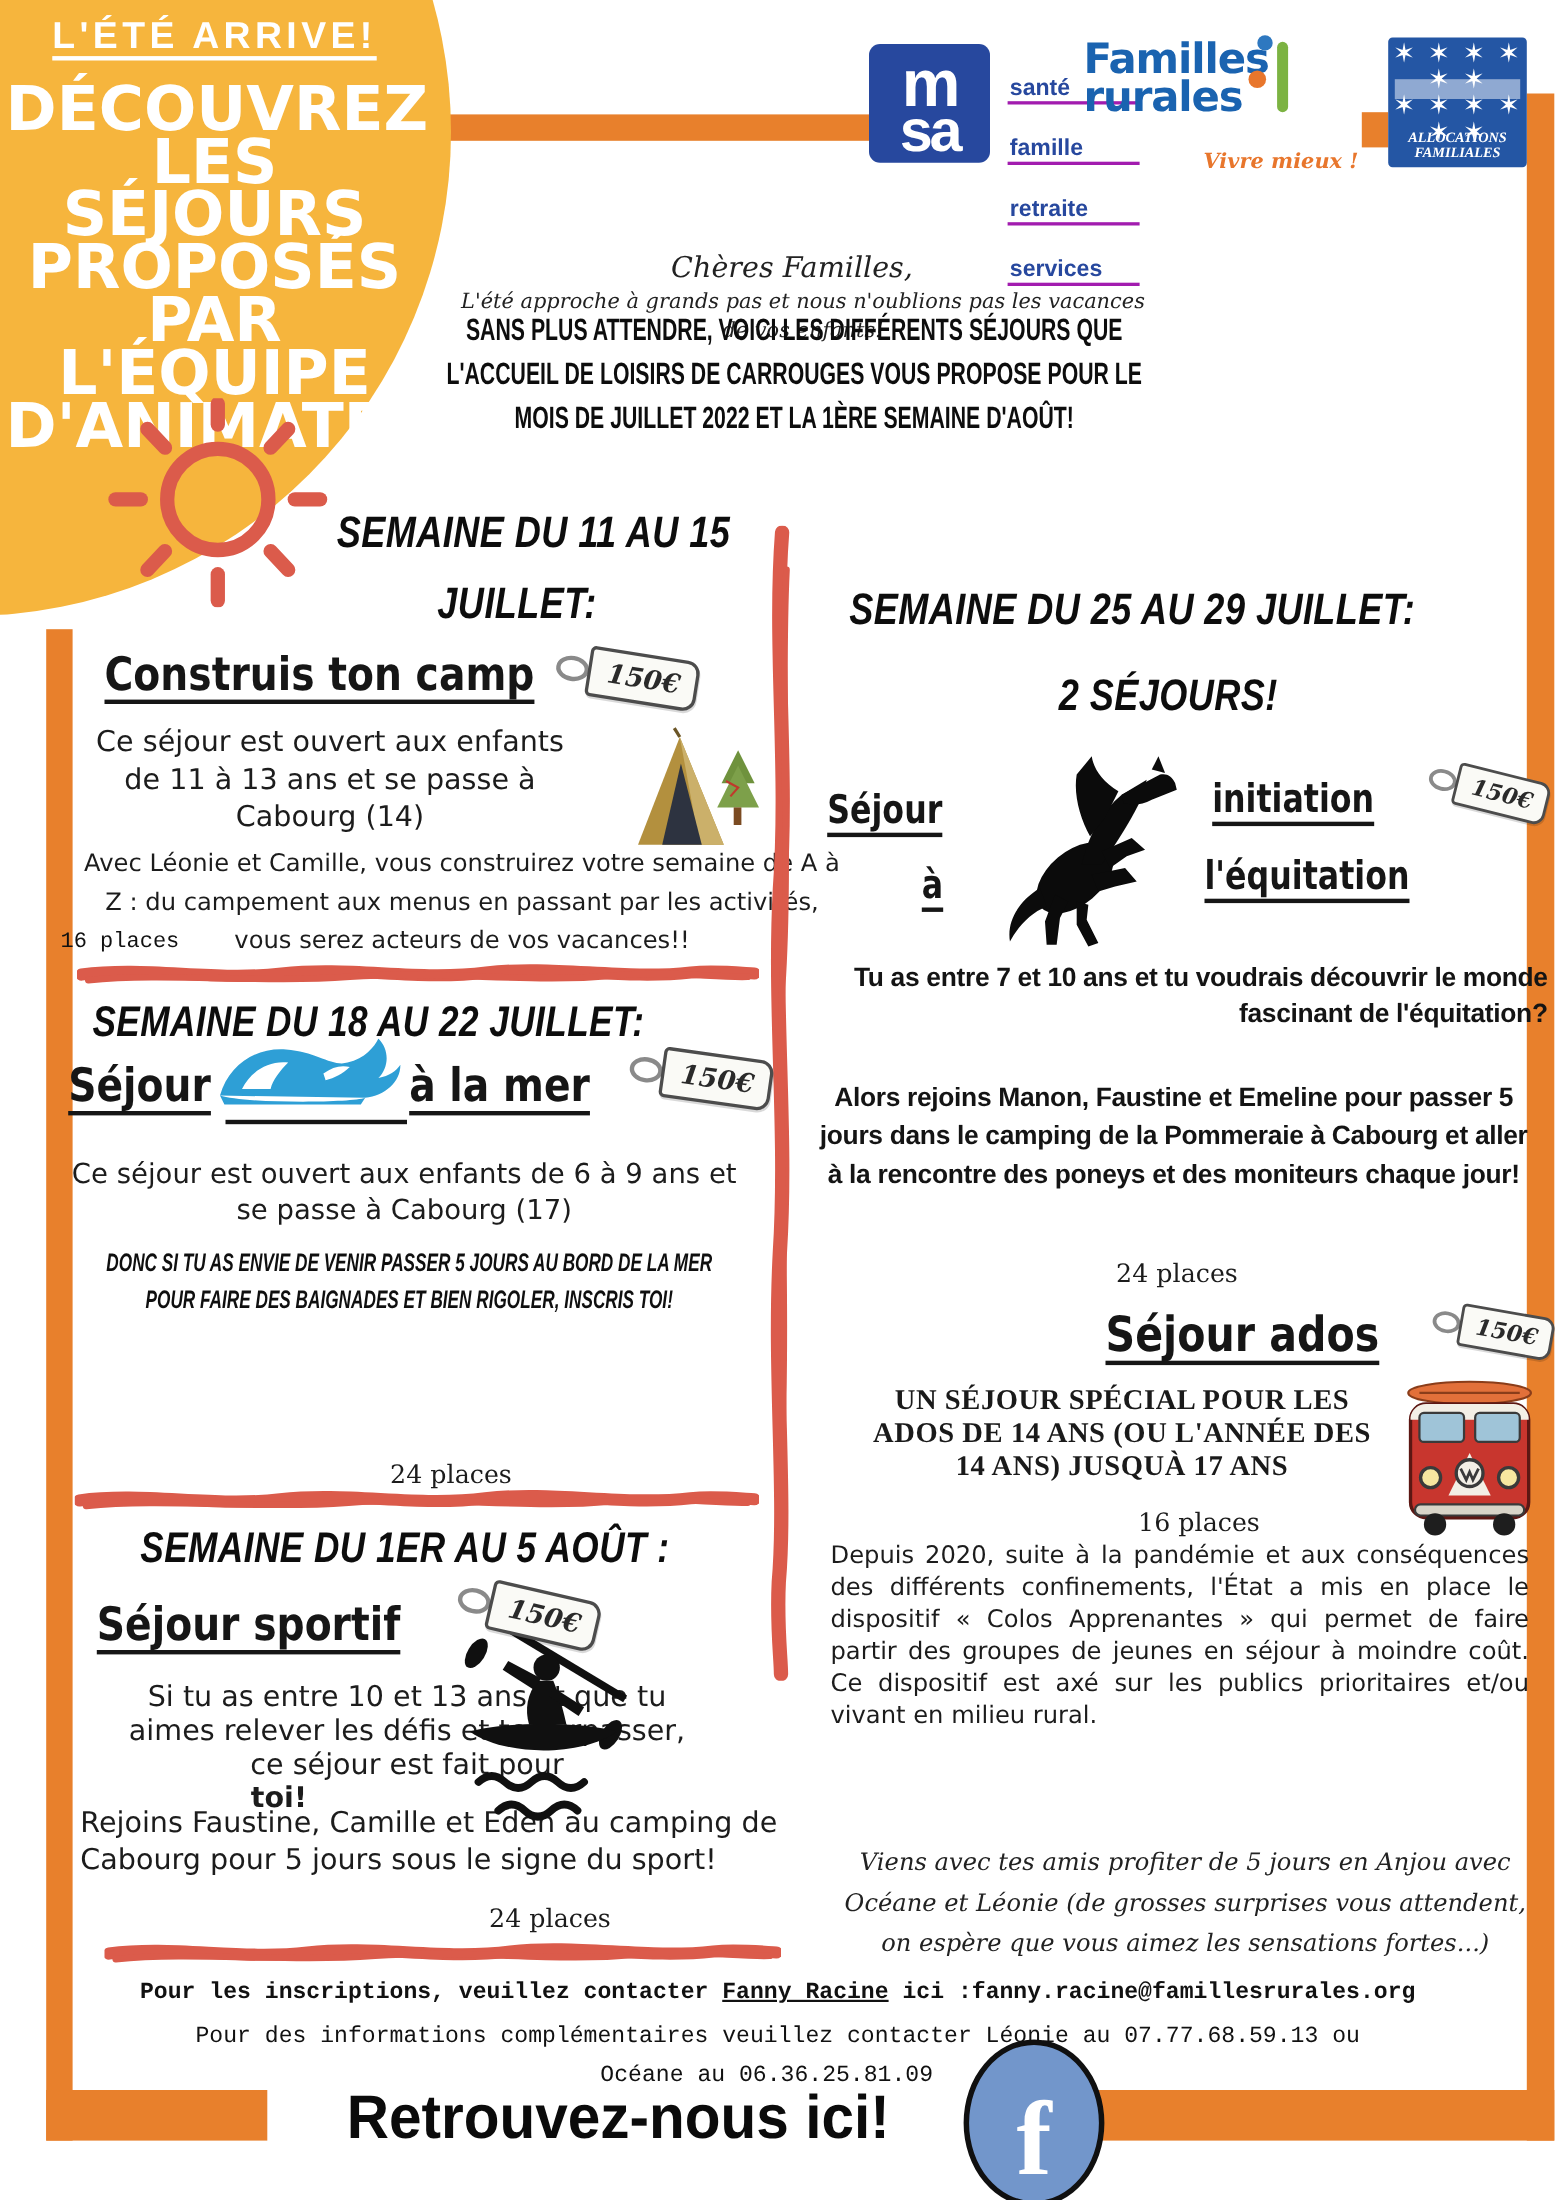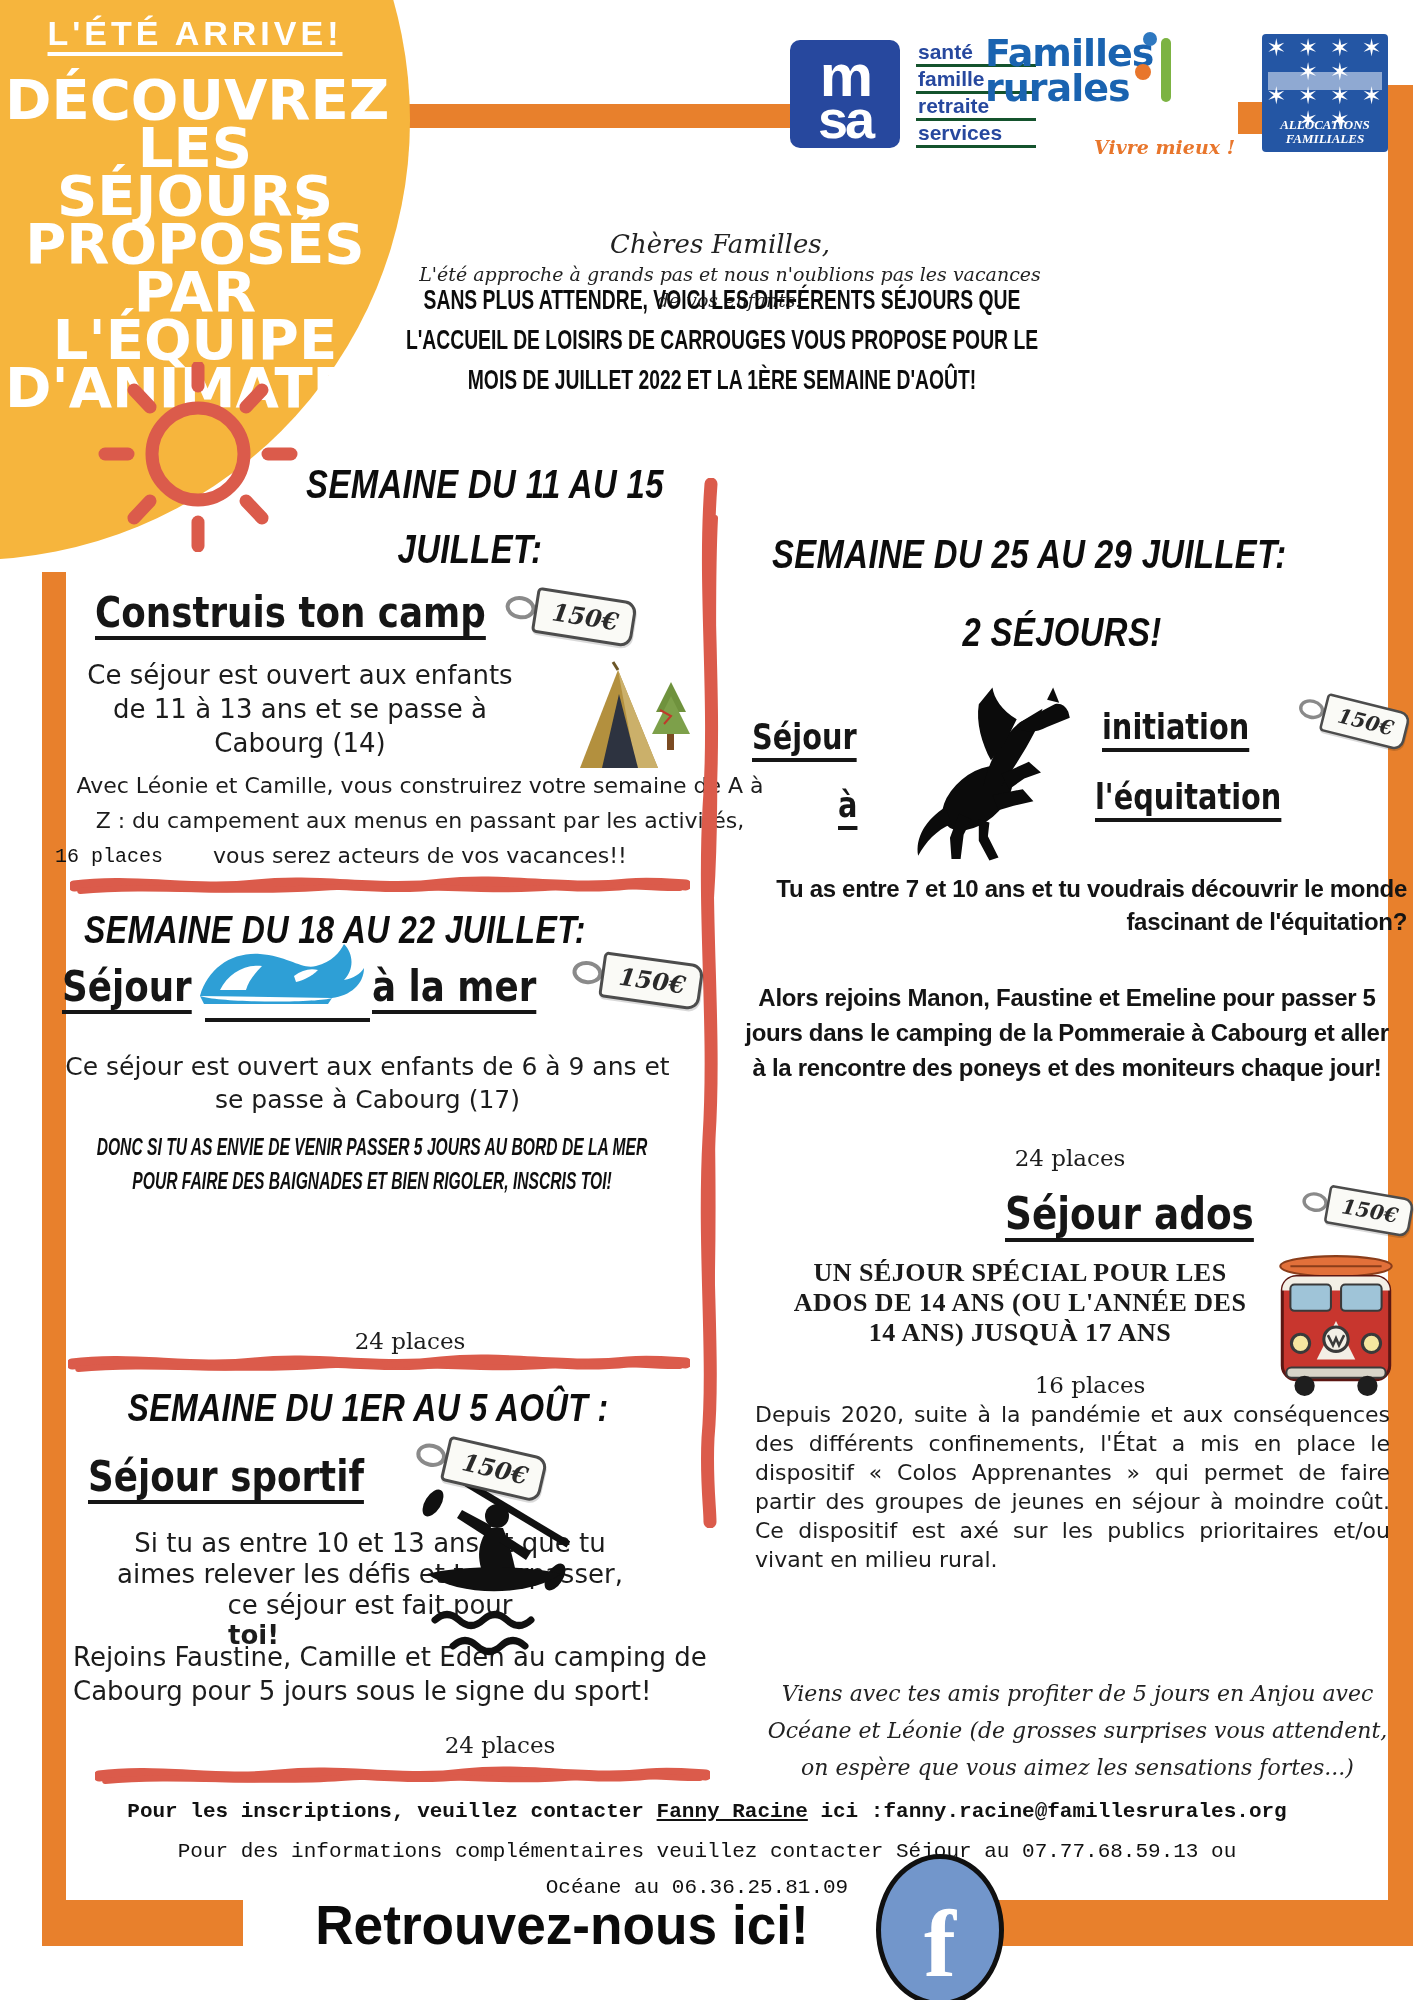--- a/index.html
+++ b/index.html
@@ -55,21 +55,21 @@
               line-height:40px;color:#0d0d0d;transform:scaleX(.69);transform-origin:50% 0;z-index:2;}
 
   
   .msa-box{left:790px;top:40px;width:110px;height:108px;background:#27489E;border-radius:10px;
            z-index:2;color:#fff;font-family:"Liberation Sans",sans-serif;font-weight:700;
            text-align:center;line-height:1;}
   .msa-m{font-size:60px;margin-top:6px;letter-spacing:-3px;}
   .msa-sa{font-size:54px;margin-top:-14px;letter-spacing:-3px;}
   .msa-services{left:916px;top:40px;width:120px;z-index:2;}
   .msa-services div{font-family:"Liberation Sans",sans-serif;font-weight:700;font-size:21px;
-                    color:#27489E;border-bottom:3px solid #14532d;padding:0 0 1px 2px;line-height:23px;}
+                    color:#27489E;border-bottom:3px solid #a21caf;padding:0 0 1px 2px;line-height:23px;margin-top:28px;}
   .fr-logo{left:985px;top:36px;width:260px;height:130px;z-index:2;}
   .fr-name{font-family:"DejaVu Sans",sans-serif;font-weight:700;font-size:38px;line-height:35px;
            color:#1A63B0;letter-spacing:-1px;}
   .fr-tag{position:absolute;left:60px;top:100px;width:190px;text-align:right;
           font-family:"DejaVu Serif",serif;font-style:italic;font-weight:700;
           font-size:19px;color:#E8762C;}
   .fr-fig{position:absolute;border-radius:8px;}
   .caf-box{left:1262px;top:34px;width:126px;height:118px;background:#2456A4;border-radius:4px;
            z-index:2;overflow:hidden;}
   .caf-band{position:absolute;left:6px;top:38px;width:114px;height:18px;background:#8FA9D2;}
@@ -352,21 +352,21 @@
   <div class="absc slab" style="left:1010px;top:1372px;width:160px;font-size:23px;">16 places</div>
 
   <div class="abs round" style="left:755px;top:1400px;width:635px;font-size:22px;line-height:29px;text-align:justify;">Depuis 2020, suite à la pandémie et aux conséquences des différents confinements, l'État a mis en place le dispositif « Colos Apprenantes » qui permet de faire partir des groupes de jeunes en séjour à moindre coût. Ce dispositif est axé sur les publics prioritaires et/ou vivant en milieu rural.</div>
 
   <div class="absc script" style="left:765px;top:1636px;width:625px;font-size:22px;line-height:37px;">Viens avec tes amis profiter de 5 jours en Anjou avec Océane et Léonie (de grosses surprises vous attendent, on espère que vous aimez les sensations fortes...)</div>
 
   <div class="abs footer-box"></div>
 
   <div class="absc mono" style="left:57px;top:1800px;width:1300px;font-size:21px;font-weight:700;"><span>Pour les inscriptions, veuillez contacter </span><span class="u">Fanny Racine</span><span> ici :fanny.racine@famillesrurales.org</span></div>
 
-  <div class="absc mono" style="left:57px;top:1840px;width:1300px;font-size:21px;">Pour des informations complémentaires veuillez contacter Séjour au 07.77.68.59.13 ou</div>
+  <div class="absc mono" style="left:57px;top:1840px;width:1300px;font-size:21px;">Pour des informations complémentaires veuillez contacter Léonie au 07.77.68.59.13 ou</div>
   <div class="absc mono" style="left:57px;top:1876px;width:1280px;font-size:21px;">Océane au 06.36.25.81.09</div>
 
   <div class="abs cta">Retrouvez-nous ici!</div>
   <div class="abs fb">
     <span>f</span>
   </div>
 
 </div>
 
 </body></html>

